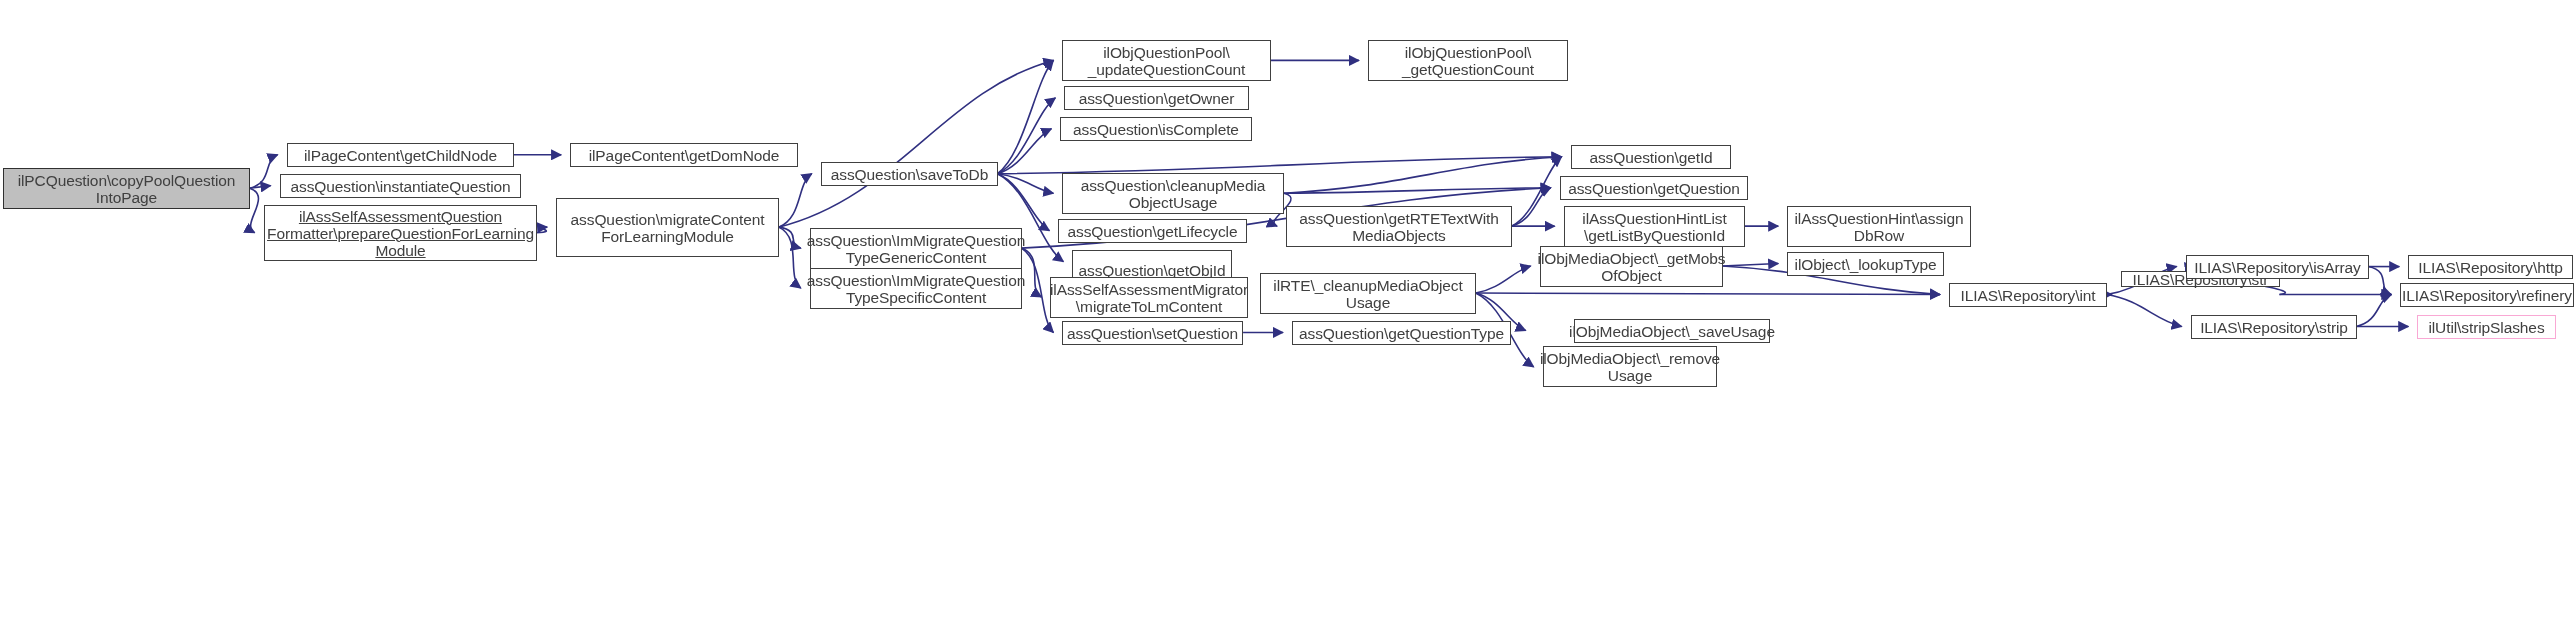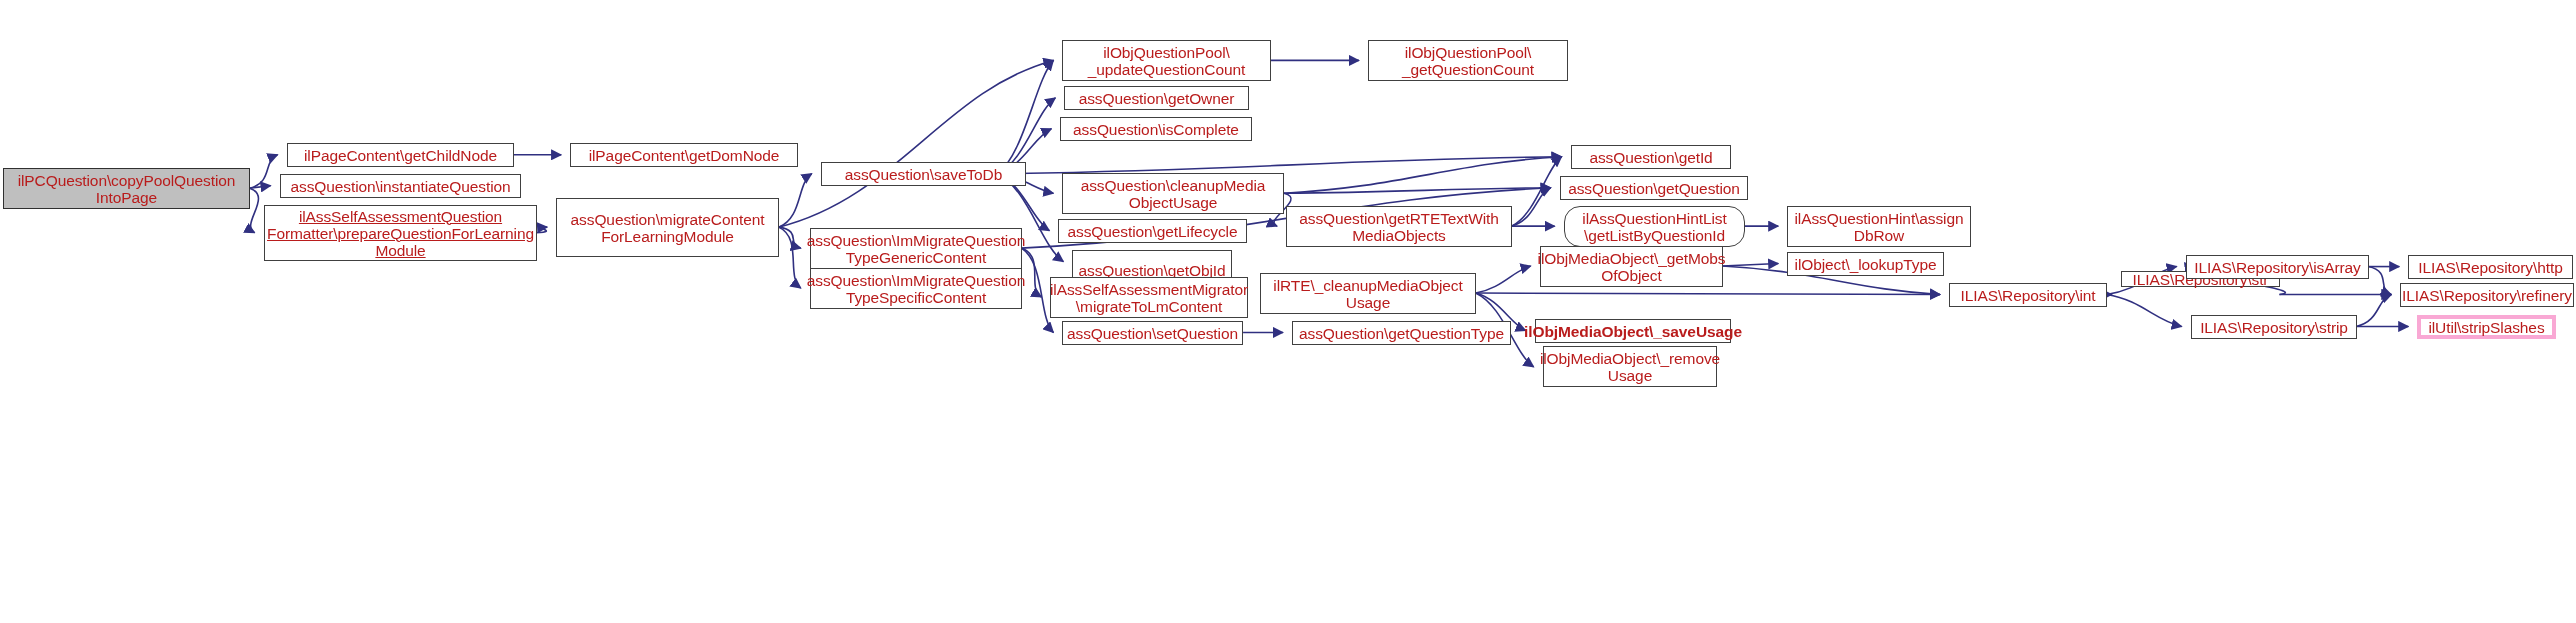--- a/index.html
+++ b/index.html
@@ -25,33 +25,33 @@
   }
   .node {
     position: absolute;
     box-sizing: border-box;
     display: flex;
     align-items: center;
     justify-content: center;
     text-align: center;
     background: #ffffff;
     border: 1px solid #404040;
-    color: #b91c1c;
+    color: #404040;
     font-size: 15.5px;
     line-height: 17px;
     letter-spacing: -0.1px;
     white-space: pre-line;
     z-index: 5;
   }
   .node.root {
     background: #bfbfbf;
     border: 1px solid #303030;
   }
   .node.highlight {
-    border: 4px solid #f9a8d4;
+    border: 1px solid #f9a8d4;
   }
 </style>
 </head>
 <body>
 
 <div id="graph">
   <svg id="edge-layer" viewBox="0 0 2580 624" preserveAspectRatio="none">
     <defs>
       <marker id="arrow" viewBox="0 0 10 10" refX="9" refY="5" markerWidth="7" markerHeight="7" orient="auto-start-reverse">
         <path d="M 0 0 L 10 5 L 0 10 z" fill="#303080"></path>
@@ -107,21 +107,21 @@
       <div class="node root" style="left: 3px; top: 168px; width: 247px; height: 41px;">ilPCQuestion\copyPoolQuestion
 IntoPage</div>
       <div class="node" style="left: 287px; top: 143px; width: 227px; height: 24px;">ilPageContent\getChildNode</div>
       <div class="node" style="left: 280px; top: 174px; width: 241px; height: 24px;">assQuestion\instantiateQuestion</div>
       <div class="node" style="left: 264px; top: 205px; width: 273px; height: 56px; text-decoration: underline;">ilAssSelfAssessmentQuestion
 Formatter\prepareQuestionForLearning
 Module</div>
       <div class="node" style="left: 570px; top: 143px; width: 228px; height: 24px;">ilPageContent\getDomNode</div>
       <div class="node" style="left: 556px; top: 198px; width: 223px; height: 59px;">assQuestion\migrateContent
 ForLearningModule</div>
-      <div class="node" style="left: 821px; top: 162px; width: 205px; height: 24px;">assQuestion\saveToDb</div>
+      <div class="node" style="left: 821px; top: 162px; width: 177px; height: 24px;">assQuestion\saveToDb</div>
       <div class="node" style="left: 810px; top: 228px; width: 212px; height: 41px;">assQuestion\ImMigrateQuestion
 TypeGenericContent</div>
       <div class="node" style="left: 810px; top: 268px; width: 212px; height: 41px;">assQuestion\ImMigrateQuestion
 TypeSpecificContent</div>
       <div class="node" style="left: 1062px; top: 40px; width: 209px; height: 41px;">ilObjQuestionPool\
 _updateQuestionCount</div>
       <div class="node" style="left: 1368px; top: 40px; width: 200px; height: 41px;">ilObjQuestionPool\
 _getQuestionCount</div>
       <div class="node" style="left: 1064px; top: 86px; width: 185px; height: 24px;">assQuestion\getOwner</div>
       <div class="node" style="left: 1060px; top: 117px; width: 192px; height: 24px;">assQuestion\isComplete</div>
@@ -132,30 +132,30 @@
       <div class="node" style="left: 1050px; top: 277px; width: 198px; height: 41px;">ilAssSelfAssessmentMigrator
 \migrateToLmContent</div>
       <div class="node" style="left: 1062px; top: 321px; width: 181px; height: 24px;">assQuestion\setQuestion</div>
       <div class="node" style="left: 1286px; top: 206px; width: 226px; height: 41px;">assQuestion\getRTETextWith
 MediaObjects</div>
       <div class="node" style="left: 1260px; top: 273px; width: 216px; height: 41px;">ilRTE\_cleanupMediaObject
 Usage</div>
       <div class="node" style="left: 1292px; top: 321px; width: 219px; height: 24px;">assQuestion\getQuestionType</div>
       <div class="node" style="left: 1571px; top: 145px; width: 160px; height: 24px;">assQuestion\getId</div>
       <div class="node" style="left: 1560px; top: 176px; width: 188px; height: 24px;">assQuestion\getQuestion</div>
-      <div class="node" style="left: 1564px; top: 206px; width: 181px; height: 41px; border-radius: 16px;">ilAssQuestionHintList
+      <div class="node" style="left: 1564px; top: 206px; width: 181px; height: 41px;">ilAssQuestionHintList
 \getListByQuestionId</div>
       <div class="node" style="left: 1787px; top: 206px; width: 184px; height: 41px;">ilAssQuestionHint\assign
 DbRow</div>
       <div class="node" style="left: 1540px; top: 246px; width: 183px; height: 41px;">ilObjMediaObject\_getMobs
 OfObject</div>
       <div class="node" style="left: 1787px; top: 252px; width: 157px; height: 24px;">ilObject\_lookupType</div>
       <div class="node" style="left: 1949px; top: 283px; width: 158px; height: 24px;">ILIAS\Repository\int</div>
       <div class="node" style="left: 2121px; top: 271px; width: 159px; height: 16px;">ILIAS\Repository\str</div>
-      <div class="node" style="left: 1535px; top: 319px; width: 196px; height: 24px; font-weight: bold;">ilObjMediaObject\_saveUsage</div>
+      <div class="node" style="left: 1574px; top: 319px; width: 196px; height: 24px;">ilObjMediaObject\_saveUsage</div>
       <div class="node" style="left: 1543px; top: 346px; width: 174px; height: 41px;">ilObjMediaObject\_remove
 Usage</div>
       <div class="node" style="left: 2186px; top: 255px; width: 183px; height: 24px;">ILIAS\Repository\isArray</div>
       <div class="node" style="left: 2408px; top: 255px; width: 165px; height: 24px;">ILIAS\Repository\http</div>
       <div class="node" style="left: 2400px; top: 283px; width: 174px; height: 24px;">ILIAS\Repository\refinery</div>
       <div class="node" style="left: 2191px; top: 315px; width: 166px; height: 24px;">ILIAS\Repository\strip</div>
       <div class="node highlight" style="left: 2417px; top: 315px; width: 139px; height: 24px;">ilUtil\stripSlashes</div>
     </div>
 </div>
 

